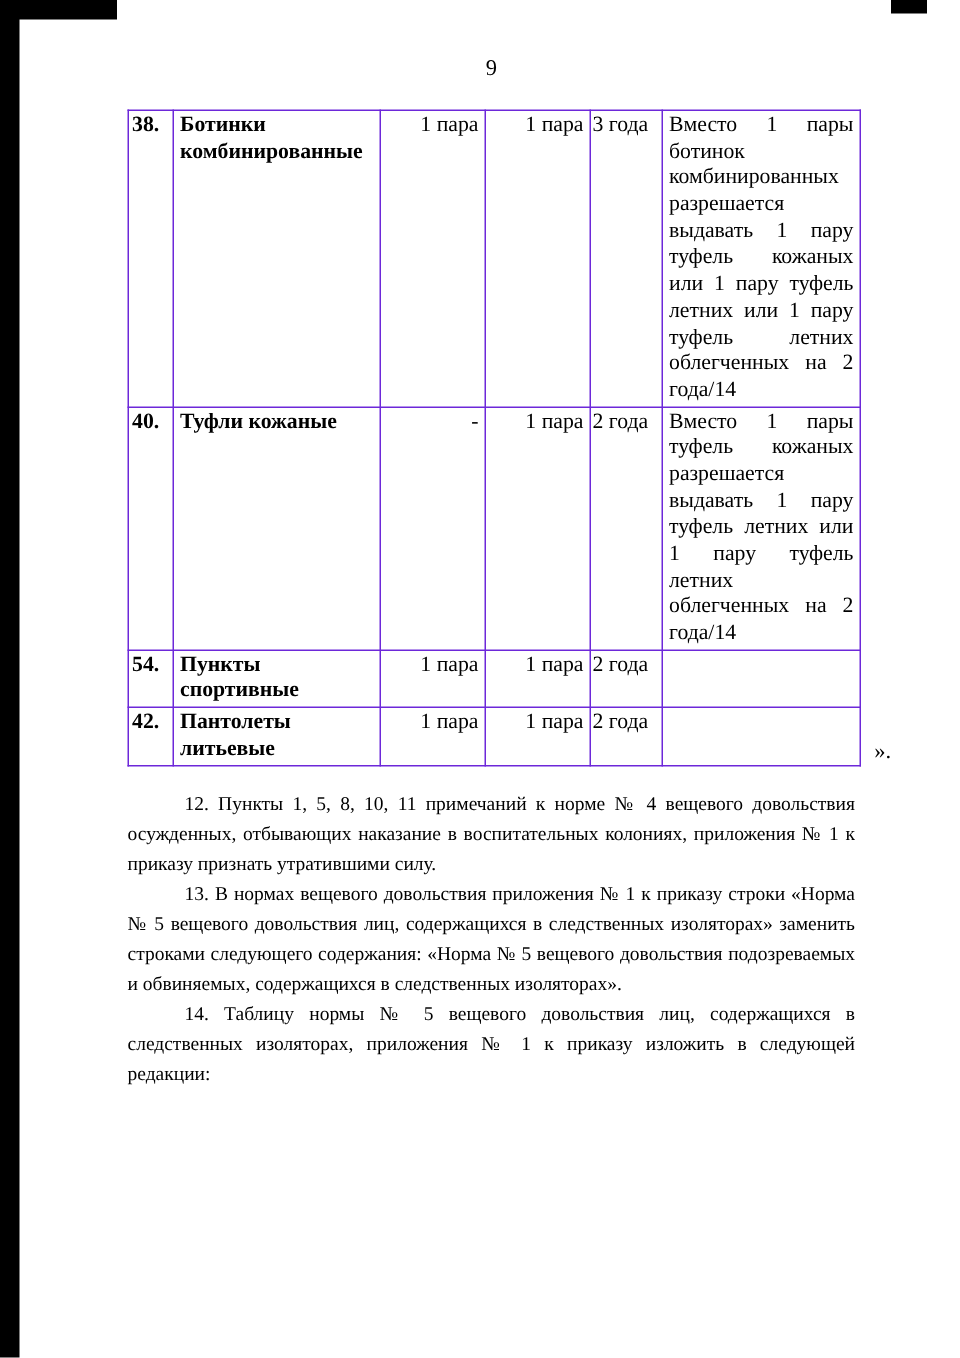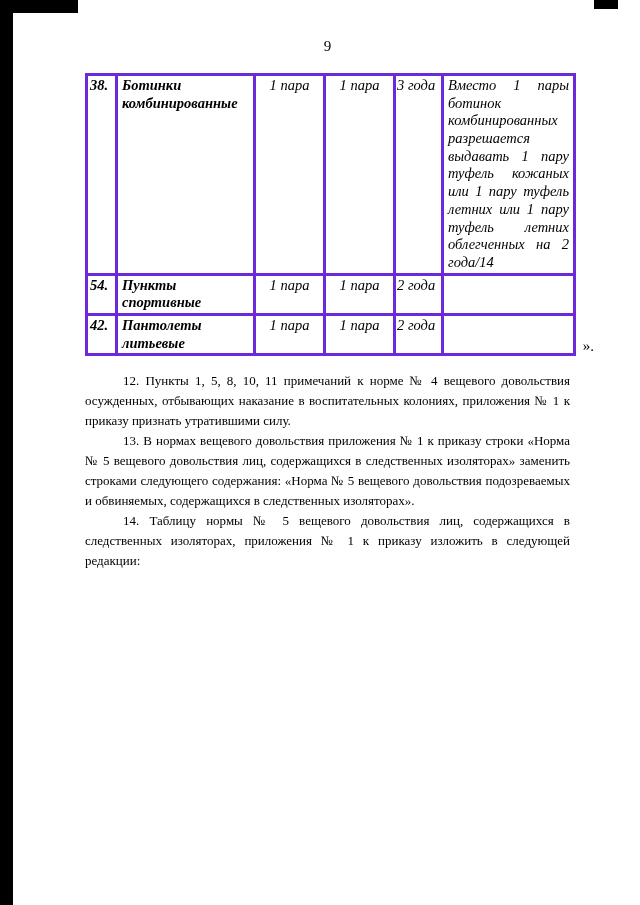--- a/index.html
+++ b/index.html
@@ -14,24 +14,24 @@
   .scan-left   { position:absolute; left:0; top:0; width:13px; height:905px; background:#000; }
   .scan-topleft{ position:absolute; left:0; top:0; width:78px; height:13px; background:#000; }
   .scan-topright{ position:absolute; left:594px; top:0; width:24px; height:9px; background:#000; }
 
   .content { position:absolute; left:85px; top:0; width:485px; }
 
   .page-number { margin-top:38px; text-align:center; font-size:15px; }
 
   .table-wrap { position:relative; margin-top:18px; }
   table.norm { border-collapse:collapse; width:485px; font-size:14.5px; line-height:1.22; table-layout:fixed; }
-  table.norm td { border:3px solid #6d28d9; vertical-align:top; padding:1px 4px;font-style:italic; }
+  table.norm td { border:1px solid #6d28d9; vertical-align:top; padding:1px 4px; }
   .c-num   { width:30px;  font-weight:bold; padding-left:2px !important; padding-right:1px !important; }
   .c-item  { width:138px; font-weight:bold; }
-  .c-qty   { width:70px;  text-align:center; }
+  .c-qty   { width:70px;  text-align:right; }
   .c-period{ width:48px;  text-align:left; padding-left:1px !important; padding-right:1px !important; }
   .c-note  { width:132px; text-align:justify; }
   .c-note.center { text-align:center; }
 
   .closing-quote { position:absolute; right:-24px; bottom:1px; font-size:15px; }
 
   .paras { margin-top:15px; font-size:13px; line-height:20px; }
   .para  { text-align:justify; text-indent:38px; }
 </style>
 </head>
@@ -50,20 +50,28 @@
       <tbody>
         <tr>
           <td class="c-num">38.</td>
           <td class="c-item">Ботинки комбинированные</td>
           <td class="c-qty">1 пара</td>
           <td class="c-qty">1 пара</td>
           <td class="c-period">3 года</td>
           <td class="c-note">Вместо 1 пары ботинок комбинированных разрешается выдавать 1 пару туфель кожаных или 1 пару туфель летних или 1 пару туфель летних облегченных на 2 года/14</td>
         </tr>
         <tr>
+          <td class="c-num">40.</td>
+          <td class="c-item">Туфли кожаные</td>
+          <td class="c-qty">-</td>
+          <td class="c-qty">1 пара</td>
+          <td class="c-period">2 года</td>
+          <td class="c-note">Вместо 1 пары туфель кожаных разрешается выдавать 1 пару туфель летних или 1 пару туфель летних облегченных на 2 года/14</td>
+        </tr>
+        <tr>
           <td class="c-num">54.</td>
           <td class="c-item">Пункты спортивные</td>
           <td class="c-qty">1 пара</td>
           <td class="c-qty">1 пара</td>
           <td class="c-period">2 года</td>
           <td class="c-note"></td>
         </tr>
         <tr>
           <td class="c-num">42.</td>
           <td class="c-item">Пантолеты литьевые</td>

